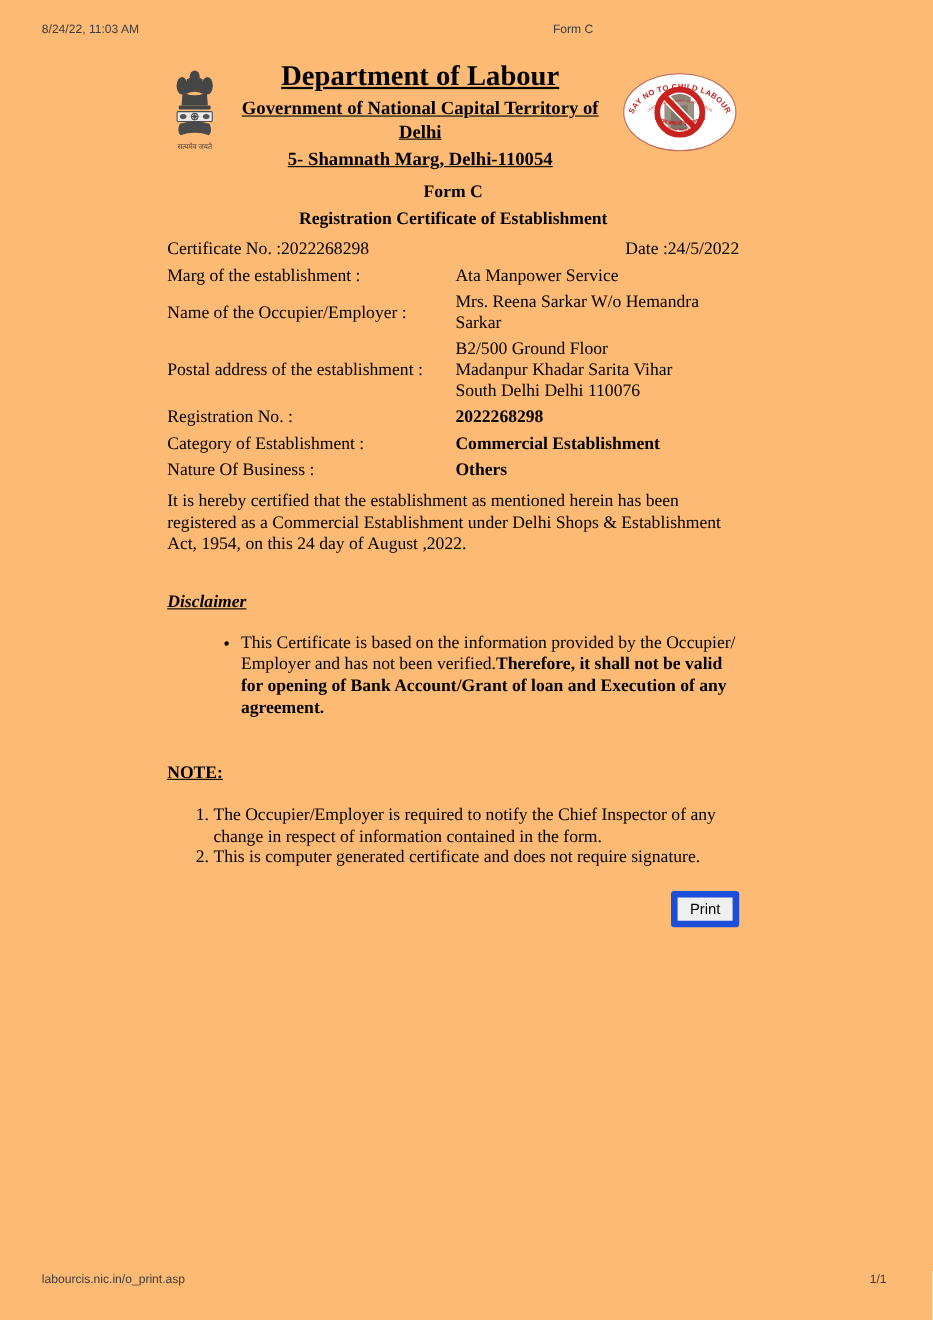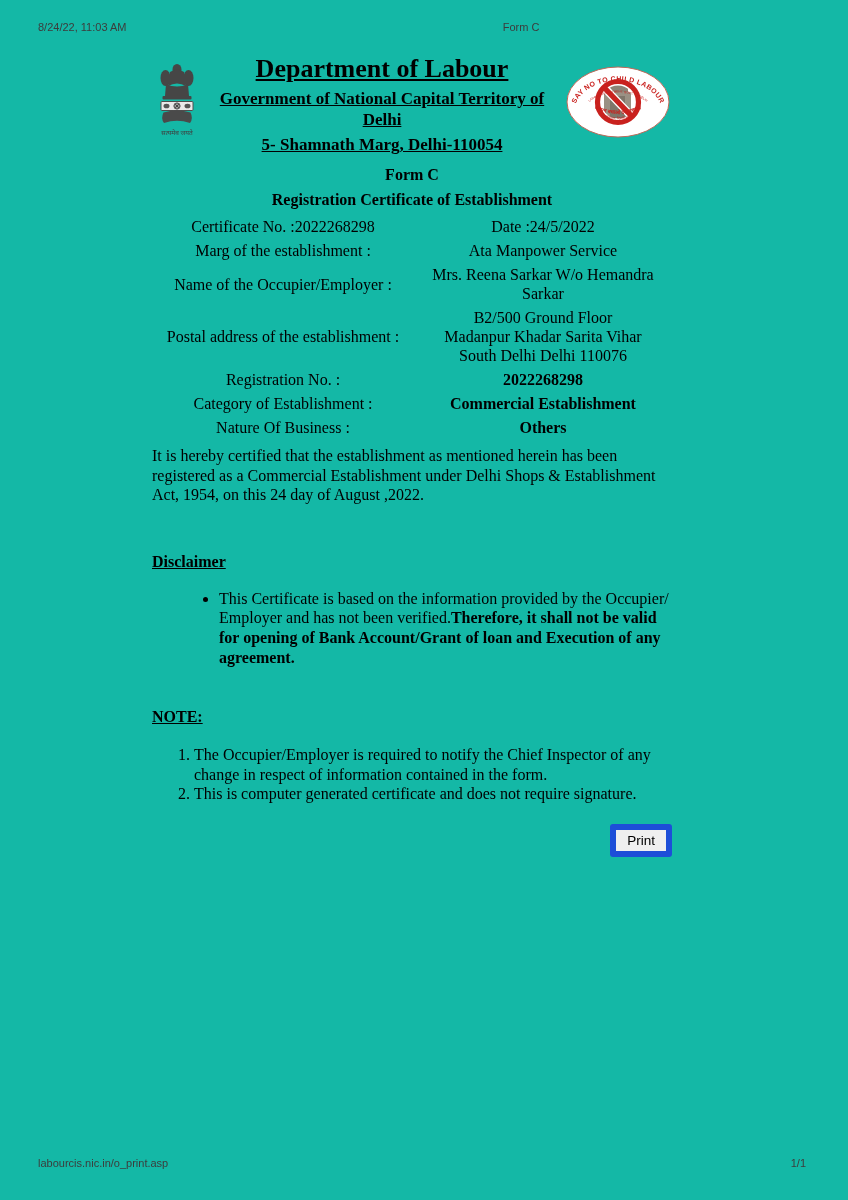--- a/index.html
+++ b/index.html
@@ -1,17 +1,17 @@
 <!DOCTYPE html>
 <html><head>
 <meta charset="utf-8">
 <style>
   html,body{margin:0;padding:0;background:#ffffff;}
   .page{
-    position:relative;width:848px;height:1200px;background:#14b8a6;
+    position:relative;width:848px;height:1200px;background:#fdba74;
     font-family:"Liberation Serif", serif;color:#000;overflow:hidden;
   }
   
   .print-header{
     position:absolute;top:21px;left:38px;right:38px;height:14px;
     font-family:"Liberation Sans", sans-serif;font-size:11px;color:#3c3c3c;
   }
   .ph-title{position:absolute;left:483px;transform:translateX(-50%);top:0;}
   .print-footer{
     position:absolute;top:1157px;left:38px;right:42px;
@@ -23,28 +23,28 @@
   .masthead{position:relative;min-height:102px;}
   .emblem{position:absolute;left:4px;top:8px;width:42px;height:78px;}
   .logo{position:absolute;right:2px;top:12px;width:104px;height:72px;}
   .mast-center{margin-left:48px;width:364px;text-align:center;}
   .h-dept{font-size:26px;font-weight:bold;text-decoration:underline;line-height:1.12;margin:0 0 5px;}
   .h-gov{font-size:17px;font-weight:bold;text-decoration:underline;line-height:1.24;margin:0 0 5px;}
   .h-addr{font-size:17px;font-weight:bold;text-decoration:underline;line-height:1.2;margin:0;}
   .form-title{text-align:center;font-weight:bold;margin-top:9px;}
   .form-subtitle{text-align:center;font-weight:bold;margin-top:6px;}
   table.fields{width:100%;border-collapse:separate;border-spacing:0 3px;margin-top:4px;}
-  table.fields td{padding:1px 0;vertical-align:middle;text-align:center;}
+  table.fields td{padding:1px 0;vertical-align:middle;}
   td.lbl{width:262px;}
   td.vtop{vertical-align:top;}
   td.right{text-align:right;}
   .bold{font-weight:bold;}
   .cert-para{margin:5px 0 0;line-height:1.2;}
   .sec-h{font-weight:bold;text-decoration:underline;}
-  .sec-h.disclaimer{margin-top:48px;}
+  .sec-h.disclaimer{margin-top:34px;font-style:italic;}
   .sec-h.note{margin-top:40px;}
   ul.disc{margin:18px 0 0;padding-left:44px;}
   ul.disc li{line-height:1.22;margin-left:23px;}
   ol.notes{margin:19px 0 0;padding-left:42px;}
   ol.notes li{line-height:1.22;}
   .print-row{text-align:right;margin-top:20px;}
   .print-btn{
     font-family:"Liberation Sans", sans-serif;font-size:13.5px;color:#000;
     background:#efefef;border:6px solid #1d4ed8;border-radius:3px;
     padding:3px 11px;cursor:pointer;

